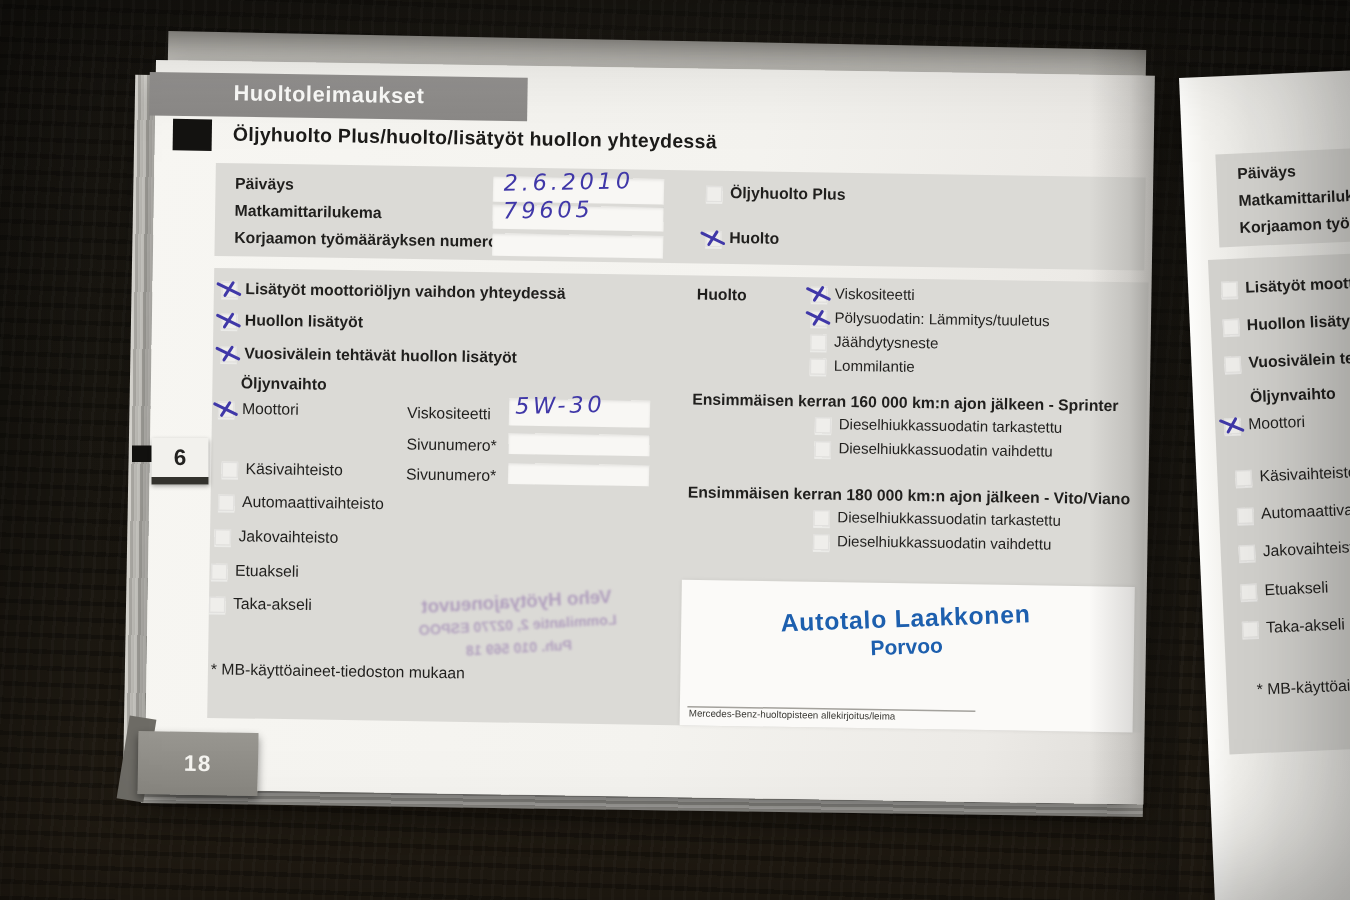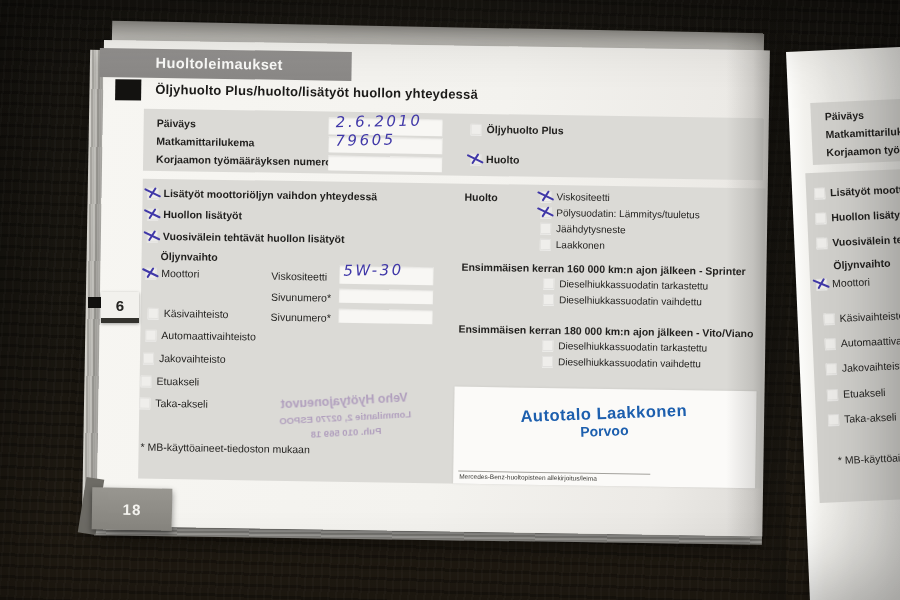--- a/index.html
+++ b/index.html
@@ -247,21 +247,21 @@
       <div class="r" style="left:398px;top:38px">
         <span class="cbw">
             <span class="cb"></span>
           </span>
         <span class="lbl s">Jäähdytysneste</span>
       </div>
       <div class="r" style="left:398px;top:54px">
         <span class="cbw">
             <span class="cb"></span>
           </span>
-        <span class="lbl s">Laakkonen</span>
+        <span class="lbl s">Lommilantie</span>
       </div>
 
       <div class="lbl b" style="position:absolute;left:320px;top:77px">Ensimmäisen kerran 160 000 km:n ajon jälkeen - Sprinter</div>
       <div class="r" style="left:402px;top:93px">
         <span class="cbw">
             <span class="cb"></span>
           </span>
         <span class="lbl s">Dieselhiukkassuodatin tarkastettu</span>
       </div>
       <div class="r" style="left:402px;top:109px">

